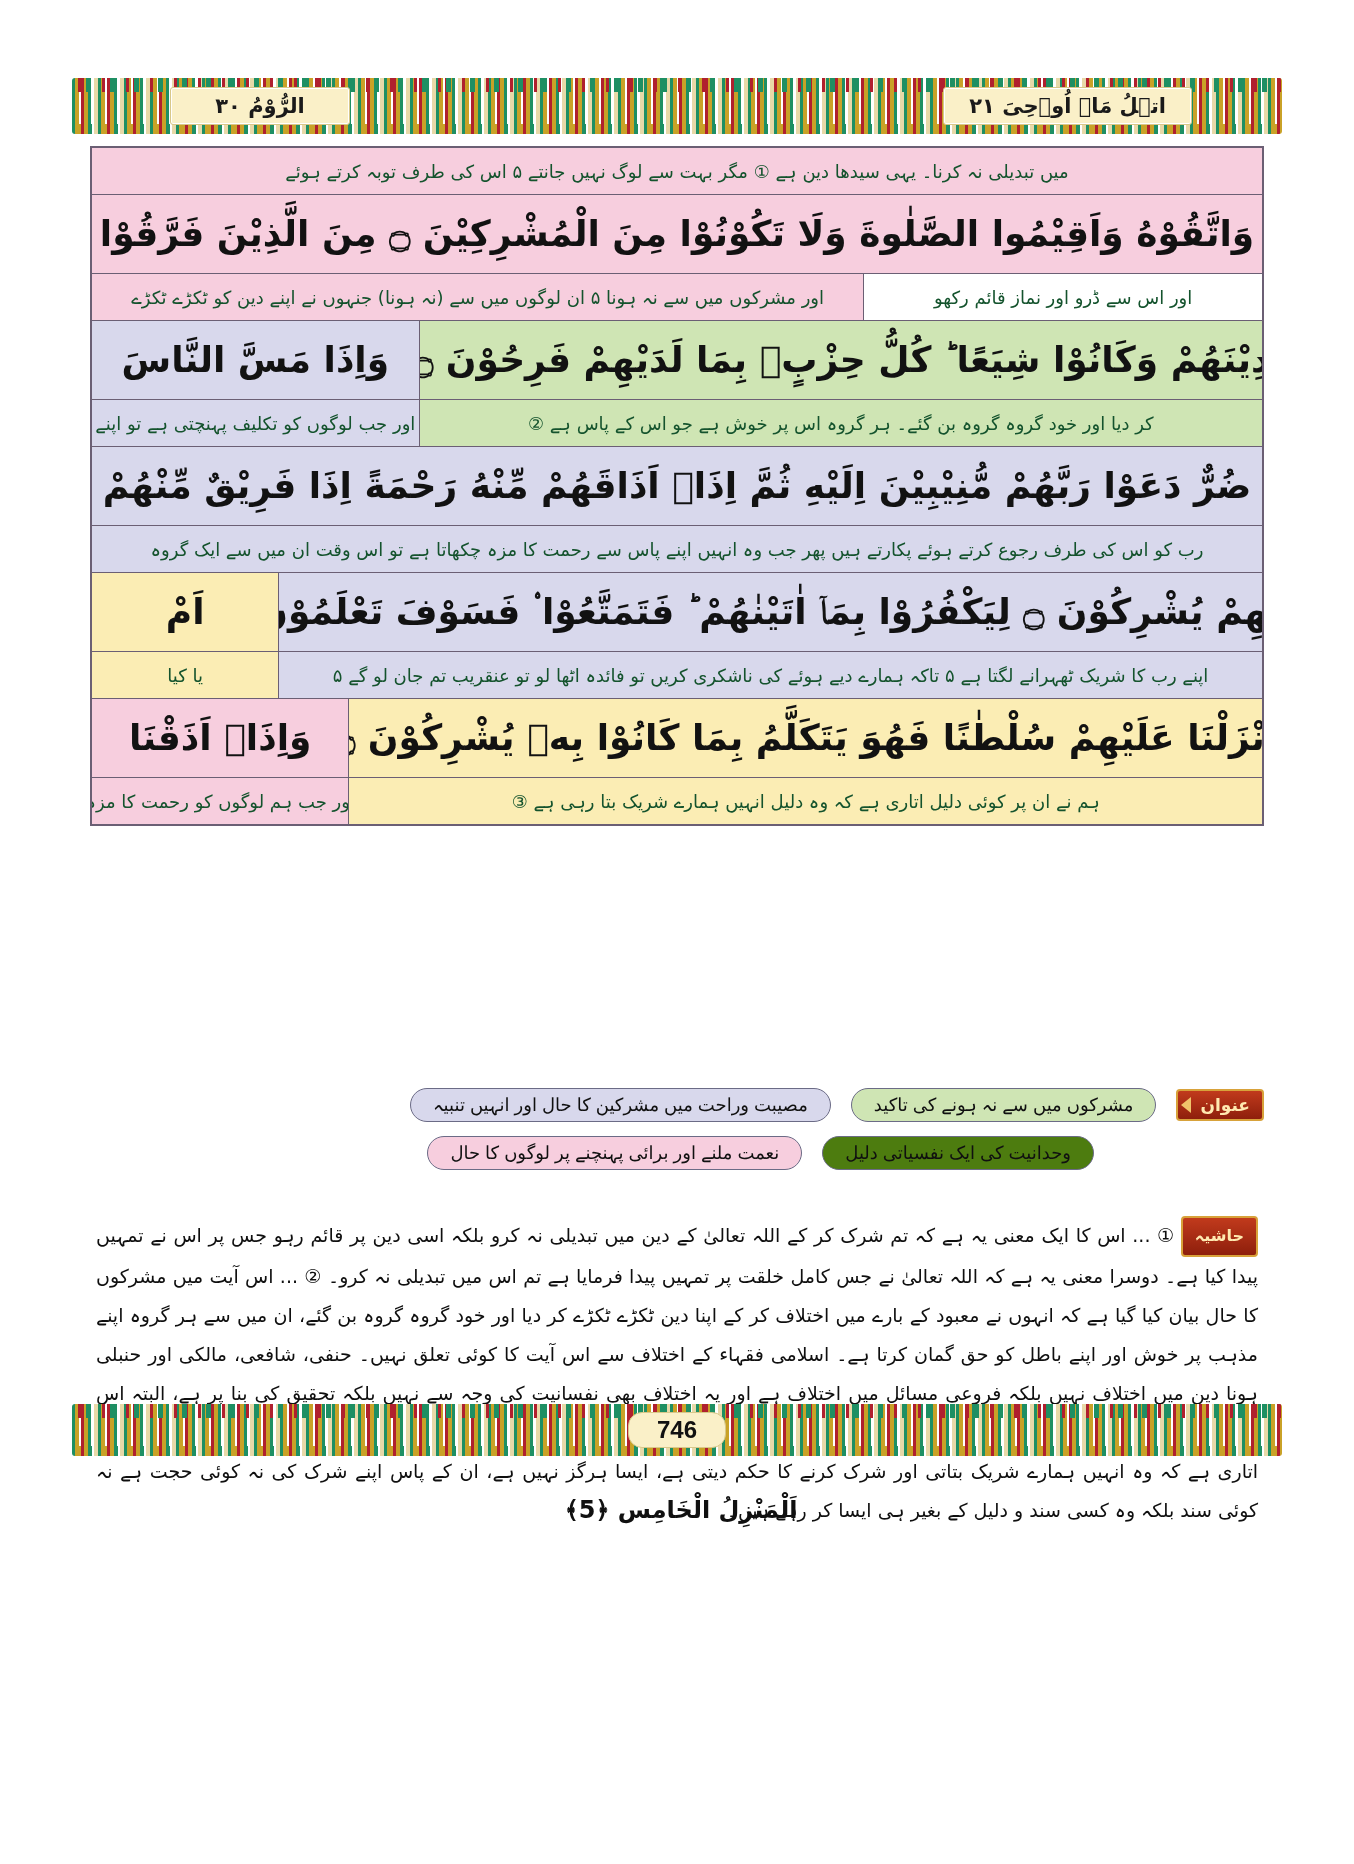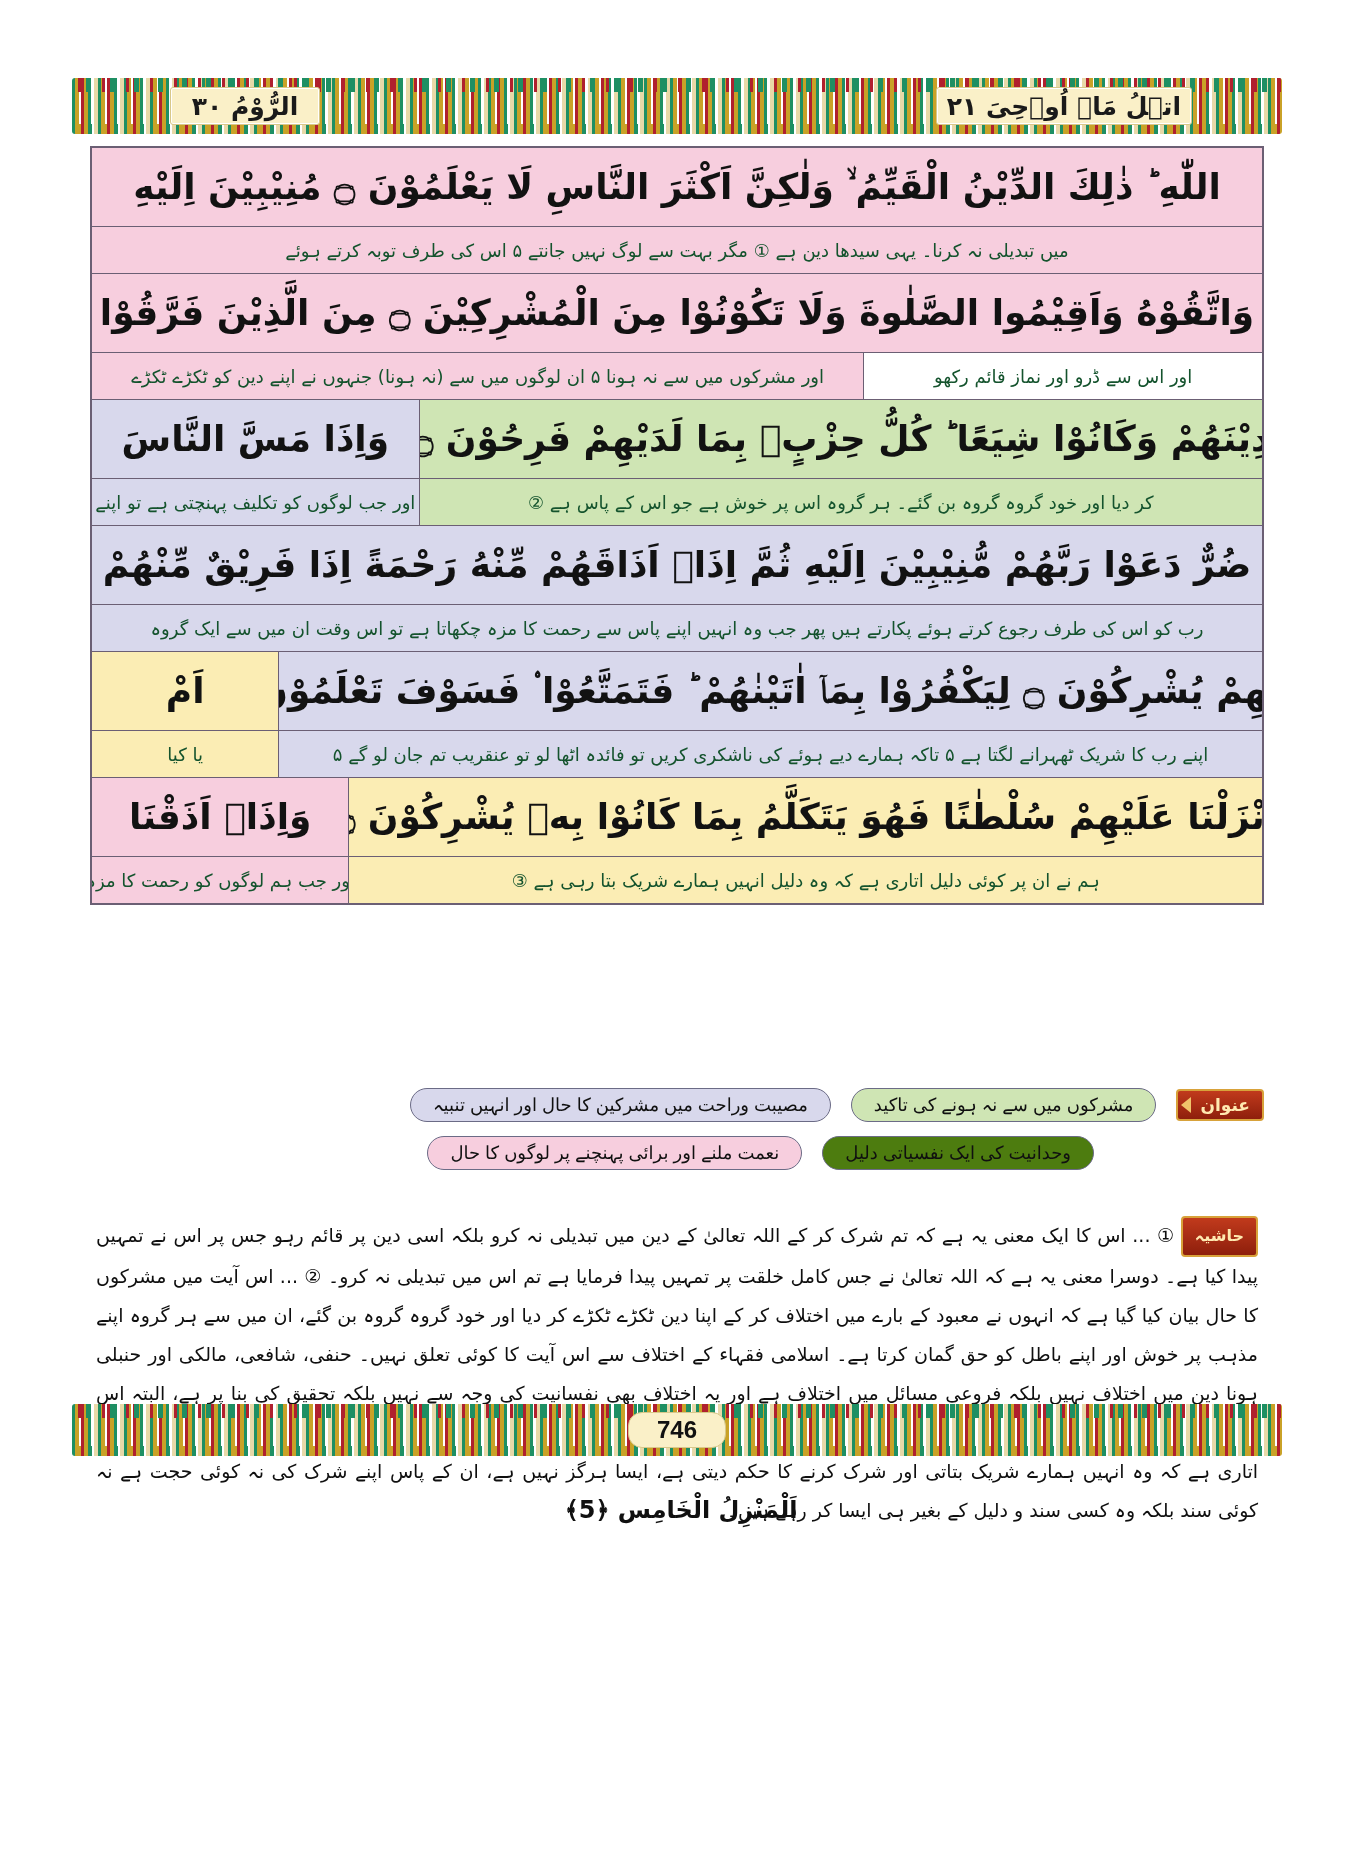--- a/index.html
+++ b/index.html
@@ -74,23 +74,23 @@
     position: relative;
     z-index: 3;
     background: #faf0c8;
     border: 1px solid #d8c88a;
     border-radius: 3px;
     height: 36px;
     min-width: 128px;
     display: flex;
     align-items: center;
     justify-content: center;
-    padding: 0 10px;
+    padding: 0 25px;
     font-family: "DejaVu Sans", sans-serif;
-    font-size: 25px;
+    font-size: 21px;
     font-weight: bold;
     color: #1a1a1a;
     direction: rtl;
     box-shadow: 0 0 0 1px #fff inset;
   }
   #cartouche-surah { margin-left: 98px; }
   #cartouche-juz   { margin-right: 90px; }
 
   #page-number-plate {
     position: absolute;
@@ -264,23 +264,20 @@
 <body>
 
 <div class="page">
 
   <div id="header-band" class="ornate-band">
     <div class="cartouche" id="cartouche-surah">الرُّوْمُ ٣٠</div>
     <div class="cartouche" id="cartouche-juz">اتۡلُ مَاۤ اُوۡحِیَ ٢١</div>
   </div>
 
   <div id="verse-table">
-      <div class="verse-row arabic-line">
-        <div class="seg c-pink" style="width: 100%;">اللّٰهِ ؕ ذٰلِكَ الدِّيْنُ الْقَيِّمُ ۙ وَلٰكِنَّ اَكْثَرَ النَّاسِ لَا يَعْلَمُوْنَ ۝ مُنِيْبِيْنَ اِلَيْهِ</div>
-      </div>
       <div class="verse-row urdu-line">
         <div class="seg c-pink" style="width: 100%;">میں تبدیلی نہ کرنا۔ یہی سیدھا دین ہے ① مگر بہت سے لوگ نہیں جانتے ۵ اس کی طرف توبہ کرتے ہوئے</div>
       </div>
       <div class="verse-row arabic-line">
         <div class="seg c-pink" style="width: 100%;">وَاتَّقُوْهُ وَاَقِيْمُوا الصَّلٰوةَ وَلَا تَكُوْنُوْا مِنَ الْمُشْرِكِيْنَ ۝ مِنَ الَّذِيْنَ فَرَّقُوْا</div>
       </div>
       <div class="verse-row urdu-line">
         <div class="seg c-white" style="width: 34%;">اور اس سے ڈرو اور نماز قائم رکھو</div>
         <div class="seg c-pink" style="width: 66%;">اور مشرکوں میں سے نہ ہونا ۵ ان لوگوں میں سے (نہ ہونا) جنہوں نے اپنے دین کو ٹکڑے ٹکڑے</div>
       </div>

